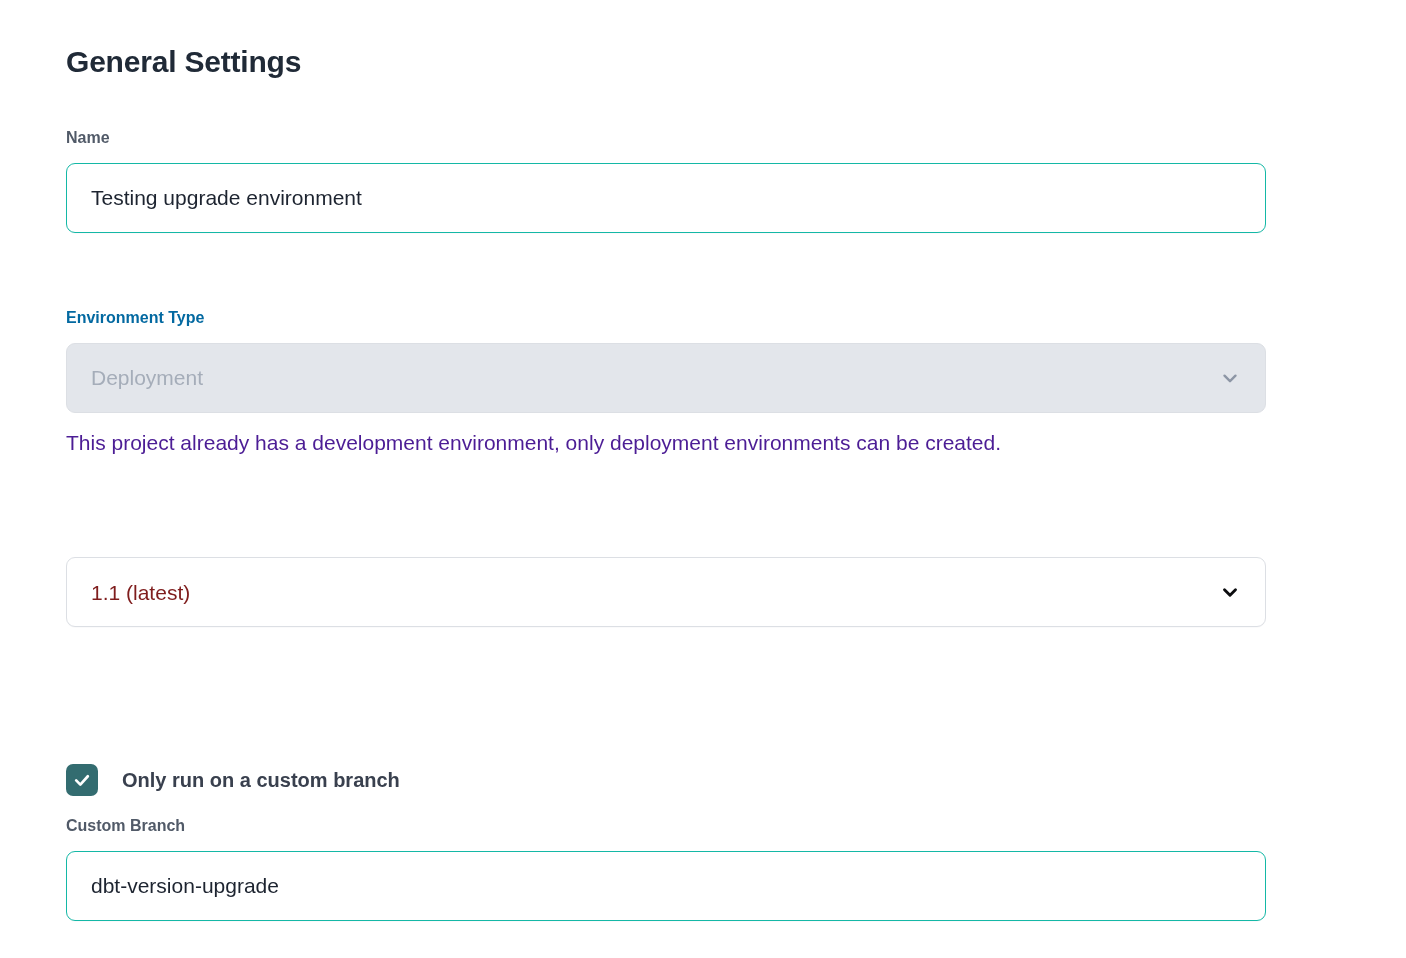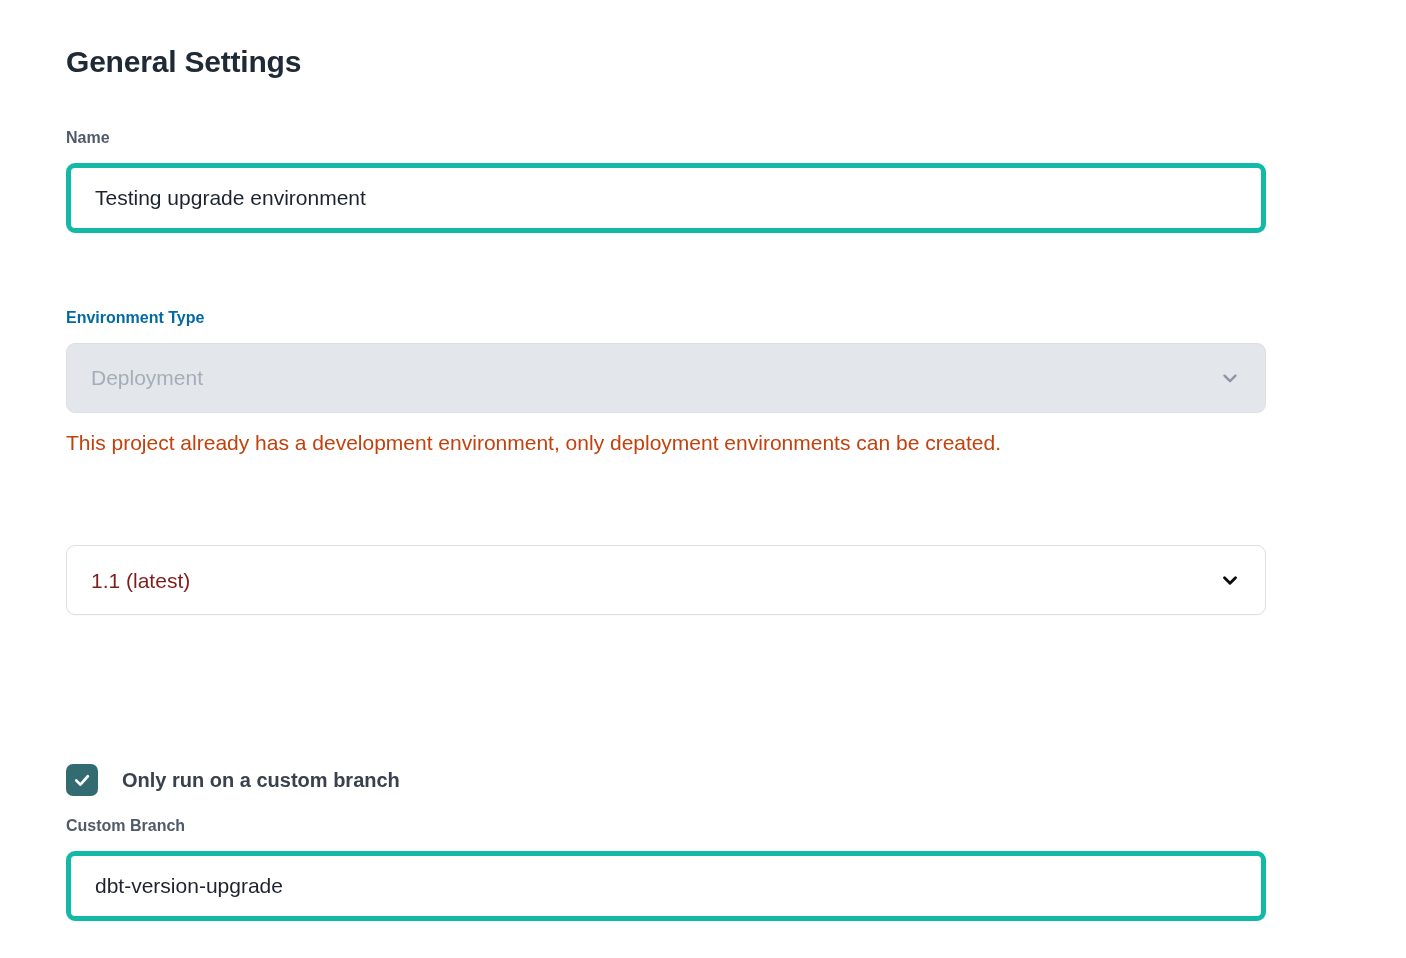--- a/index.html
+++ b/index.html
@@ -49,21 +49,21 @@
     display: block;
   }
   .field-label.is-disabled {
     color: #0369a1;
   }
 
   .text-input {
     box-sizing: border-box;
     width: 1200px;
     height: 70px;
-    border: 5px solid #14b8a6;
+    border: 1px solid #14b8a6;
     border-radius: 9px;
     background: #ffffff;
     font-family: "Liberation Sans", sans-serif;
     font-size: 21px;
     color: #1d2430;
     padding: 0 24px;
     outline: none;
     display: block;
     box-shadow: 0 1px 0 rgba(16, 24, 40, 0.02);
   }
@@ -74,20 +74,21 @@
     position: relative;
     width: 1200px;
     height: 70px;
     border: 1px solid #dcdfe4;
     border-radius: 9px;
     background: #ffffff;
     display: flex;
     align-items: center;
     padding: 0 24px;
     box-shadow: 0 1px 0 rgba(16, 24, 40, 0.02);
+    margin-top: 12px;
   }
   .select-shell.is-disabled {
     background: #e3e6eb;
     border-color: #dcdfe4;
     box-shadow: none;
   }
   .select-value {
     font-size: 21px;
     color: #7f1d1d;
     line-height: 1;
@@ -103,21 +104,21 @@
     width: 22px;
     height: 22px;
     display: flex;
     align-items: center;
     justify-content: center;
   }
   .select-chevron svg { display: block; }
 
   .helper-text {
     font-size: 21px;
-    color: #c2410c;
+    color: #4c1d95;
     line-height: 1.35;
     margin: 16px 0 0 0;
   }
 
   .checkbox-row {
     position: absolute;
     left: 66px;
     display: flex;
     align-items: center;
     gap: 24px;

